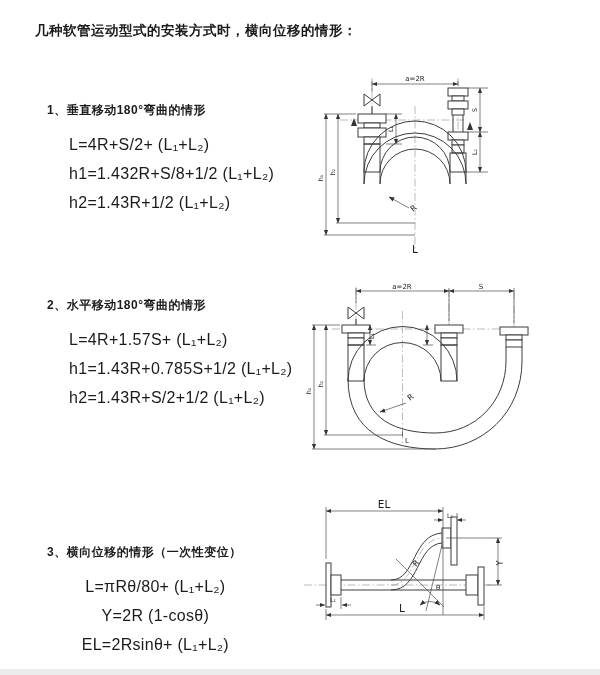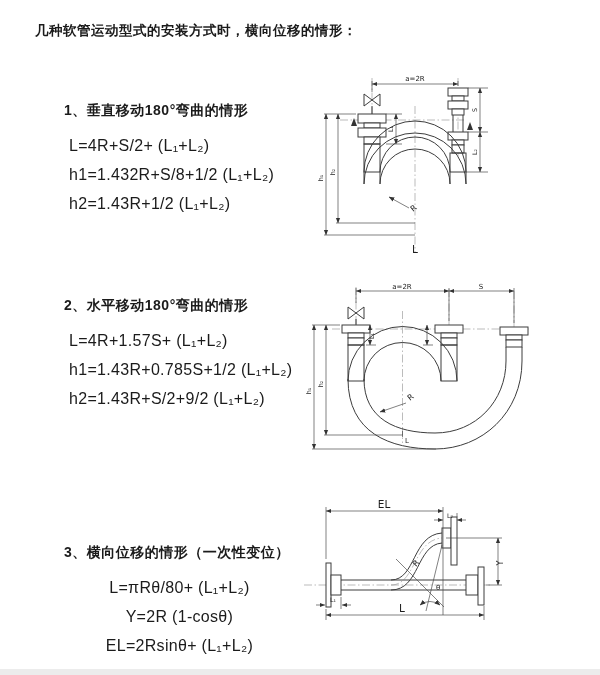--- a/index.html
+++ b/index.html
@@ -9,21 +9,21 @@
     overflow:hidden;
   }
   .page-title{
     position:absolute;left:35px;top:22px;font-size:13.5px;font-weight:600;
     letter-spacing:0.5px;
   }
   .section{position:absolute;left:36px;}
   .sec1{top:102px;}
   .sec2{top:297px;}
   .sec3{top:544px;text-align:center;}
-  .sec-heading{font-size:14px;font-weight:600;margin:0 0 11px 28px;letter-spacing:0.5px;}
+  .sec-heading{font-size:12px;font-weight:600;margin:0 0 11px 11px;letter-spacing:0.5px;}
   .formula{font-size:16px;margin:0 0 0 33px;line-height:29px;letter-spacing:0.3px;white-space:pre;}
   .diagram{position:absolute;}
   .dg1{left:312px;top:70px;}
   .dg2{left:306px;top:281px;}
   .dg3{left:296px;top:499px;}
   svg .obj{stroke:#3d3d3d;stroke-width:1;fill:none;}
   svg .objf{stroke:#3d3d3d;stroke-width:1;fill:#ffffff;}
   svg .dim{stroke:#4a4a4a;stroke-width:0.7;fill:none;}
   svg .cen{stroke:#8f8f8f;stroke-width:0.6;fill:none;stroke-dasharray:8 2.5 1.5 2.5;}
   svg text{font-family:"DejaVu Sans",sans-serif;fill:#1d1d1d;}
@@ -42,21 +42,21 @@
   <p class="sec-heading">1、垂直移动180°弯曲的情形</p>
   <p class="formula">L=4R+S/2+ (L₁+L₂)</p>
   <p class="formula">h1=1.432R+S/8+1/2 (L₁+L₂)</p>
   <p class="formula">h2=1.43R+1/2 (L₁+L₂)</p>
 </div>
 
 <div class="section sec2">
   <p class="sec-heading">2、水平移动180°弯曲的情形</p>
   <p class="formula">L=4R+1.57S+ (L₁+L₂)</p>
   <p class="formula">h1=1.43R+0.785S+1/2 (L₁+L₂)</p>
-  <p class="formula">h2=1.43R+S/2+9/2 (L₁+L₂)</p>
+  <p class="formula">h2=1.43R+S/2+1/2 (L₁+L₂)</p>
 </div>
 
 <div class="section sec3">
   <p class="sec-heading">3、横向位移的情形（一次性变位）</p>
   <p class="formula">L=πRθ/80+ (L₁+L₂)</p>
   <p class="formula">Y=2R (1-cosθ)</p>
   <p class="formula">EL=2Rsinθ+ (L₁+L₂)</p>
 </div>
 
 <svg class="diagram dg1" width="272" height="188" viewBox="0 0 272 188">

